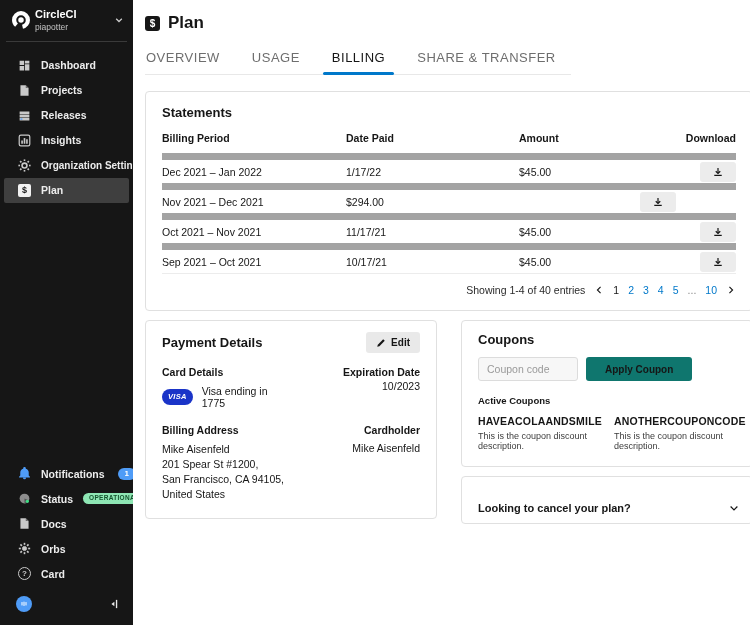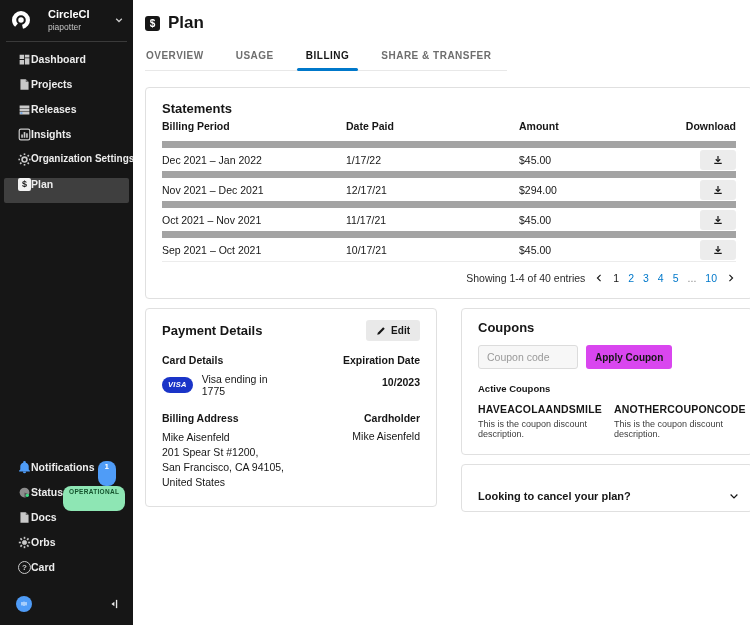--- a/index.html
+++ b/index.html
@@ -9,32 +9,32 @@
     font-family:"Liberation Sans", sans-serif;
     background:#ffffff; color:#161616;
   }
   .app { display:flex; width:750px; height:625px; }
 
   
   .sidebar {
     width:133px; flex-shrink:0; background:#161616; color:#ececec;
     display:flex; flex-direction:column;
   }
-  .org-switcher { display:flex; align-items:center; gap:16px; padding:9px 9px 8px 10px; cursor:pointer; }
+  .org-switcher { display:flex; align-items:center; gap:3px; padding:9px 9px 8px 10px; cursor:pointer; }
   .logo-icon svg { width:22px; height:22px; display:block; }
   .org-text { line-height:1; }
   .org-title { font-size:11px; font-weight:bold; color:#ffffff; }
   .org-sub { font-size:8.5px; color:#c4c4c4; margin-top:3px; }
   .org-chev { margin-left:auto; color:#cccccc; display:flex; }
   .org-chev svg { width:10px; height:10px; }
   .sidebar-divider { height:1px; background:#3a3a3a; margin:1px 6px 0; }
 
   .nav { padding-top:11px; }
   .nav-item {
-    display:flex; gap:0; height:25px;
+    display:flex; align-items:center; gap:10px; height:25px;
     padding:0 8px 0 18px; cursor:pointer;
     font-size:10.5px; font-weight:bold; color:#ececec; white-space:nowrap;
   }
   .nav-item .nicon { width:13px; height:13px; color:#c9c9c9; display:flex; align-items:center; justify-content:center; flex-shrink:0; }
   .nav-item .nicon svg { width:13px; height:13px; }
   .nav-item.selected { background:#3f3f3f; margin:0 4px; padding-left:14px; border-radius:2px; }
   .dollar-box {
     width:13px; height:13px; border-radius:2px; background:#f2f2f2; color:#161616;
     font-size:9px; font-weight:bold; display:flex; align-items:center; justify-content:center;
   }
@@ -67,34 +67,34 @@
   .main { flex:1; padding:10px 13px 0 12px; background:#ffffff; }
   .page-header { display:flex; align-items:center; gap:8px; padding-top:3px; }
   .plan-title-icon {
     width:15px; height:15px; background:#161616; color:#ffffff; border-radius:3px;
     font-size:10px; font-weight:bold; display:flex; align-items:center; justify-content:center;
   }
   .page-title { font-size:17px; font-weight:bold; margin:0; color:#161616; }
 
   .tabs { display:inline-flex; gap:30px; margin-top:13px; border-bottom:1px solid #e8e8e8; padding-right:14px; }
   .tab {
-    font-size:10px; font-weight:bold; letter-spacing:0.5px; color:#6e6e6e;
+    font-size:13px; font-weight:normal; letter-spacing:0.5px; color:#6e6e6e;
     padding:4px 1px 9px; cursor:pointer; position:relative; white-space:nowrap;
   }
   .tab.active { color:#161616; }
   .tab.active::after {
     content:""; position:absolute; left:-8px; right:-8px; bottom:-1px;
     height:3px; background:#0078CA; border-radius:2px;
   }
 
   .card { border:1px solid #e0e0e0; border-radius:4px; background:#ffffff; }
 
   .statements { margin-top:16px; padding:13px 16px 5px; }
   .card-title { font-size:13px; font-weight:bold; margin:0; color:#161616; }
-  .stable { margin-top:4px; }
+  .stable { margin-top:12px; }
   .srow { display:grid; grid-template-columns:184px 173px 1fr 60px; align-items:center; font-size:10.5px; }
   .srow.head { font-weight:bold; padding-bottom:9px; }
   .srow.head .col-download { justify-self:end; }
   .srow.body { border-top:7px solid #a3a3a3; height:30px; }
   .srow.body .cell-download { justify-self:end; }
   .dl-btn {
     width:36px; height:20px; background:#ececec; border:none; border-radius:3px;
     display:flex; align-items:center; justify-content:center; cursor:pointer; padding:0;
   }
   .dl-btn svg { width:12px; height:12px; }
@@ -123,34 +123,34 @@
   .edit-btn svg { width:10px; height:10px; }
   .pay-grid { display:grid; grid-template-columns:1fr 1fr; margin-top:13px; }
   .pay-label { font-size:10.5px; font-weight:bold; color:#161616; }
   .r { text-align:right; }
   .card-line { display:flex; align-items:center; gap:9px; margin-top:7px; }
   .visa-badge {
     background:#1a34c8; color:#ffffff; font-size:7.5px; font-weight:bold; font-style:italic;
     border-radius:8px; padding:4.5px 6px; letter-spacing:0.3px; line-height:1;
   }
   .pay-value { font-size:10.5px; color:#161616; }
-  .exp-value { margin-top:10px;font-weight:bold; }
+  .exp-value { margin-top:2px; }
   .addr-block { margin-top:15px; }
   .addr-lines { font-size:10.5px; line-height:15px; margin-top:6px; color:#161616; }
   .cardholder-value { margin-top:6px; }
 
   .coupons { padding:11px 16px 15px; }
   .coupon-row { display:flex; gap:8px; margin-top:10px; }
   .coupon-input {
     width:100px; background:#f7f7f7; border:1px solid #dcdcdc; border-radius:3px;
     padding:5px 8px; font-size:10.5px; font-family:inherit; color:#333333;
   }
   .coupon-input::placeholder { color:#9a9a9a; }
   .apply-btn {
-    background:#d946ef; border:none; border-radius:3px; padding:5px 9px;
+    background:#0f766e; border:none; border-radius:3px; padding:5px 19px;
     font-size:10px; font-weight:bold; font-family:inherit; color:#161616; cursor:pointer;
   }
   .active-label { font-size:9.5px; font-weight:bold; margin-top:14px; }
   .coupon-grid { display:grid; grid-template-columns:1fr 1fr; gap:12px; margin-top:9px; }
   .coupon-code { font-size:10.5px; font-weight:bold; letter-spacing:0.2px; }
   .coupon-desc { font-size:9px; color:#3c3c3c; margin-top:4px; }
 
   .cancel-card { padding:25px 12px 9px 16px; display:flex; align-items:center; justify-content:space-between; cursor:pointer; }
   .cancel-label { font-size:11px; font-weight:bold; color:#161616; }
   .cancel-chev { display:flex; color:#161616; }
@@ -350,21 +350,20 @@
             <svg viewBox="0 0 16 16" fill="none" stroke="#161616" stroke-width="1.6">
                   <path d="M8 2.5v7"></path>
                   <path d="M5 7l3 3 3-3"></path>
                   <path d="M3 12.5h10"></path>
                 </svg>
           </button>
             </span>
         </div>
         <div class="srow body">
           <span>Nov 2021 – Dec 2021</span>
-          <span>12/17/21</span>
           <span>$294.00</span>
           <span class="cell-download">
               <button class="dl-btn">
             <svg viewBox="0 0 16 16" fill="none" stroke="#161616" stroke-width="1.6">
                   <path d="M8 2.5v7"></path>
                   <path d="M5 7l3 3 3-3"></path>
                   <path d="M3 12.5h10"></path>
                 </svg>
           </button>
             </span>

